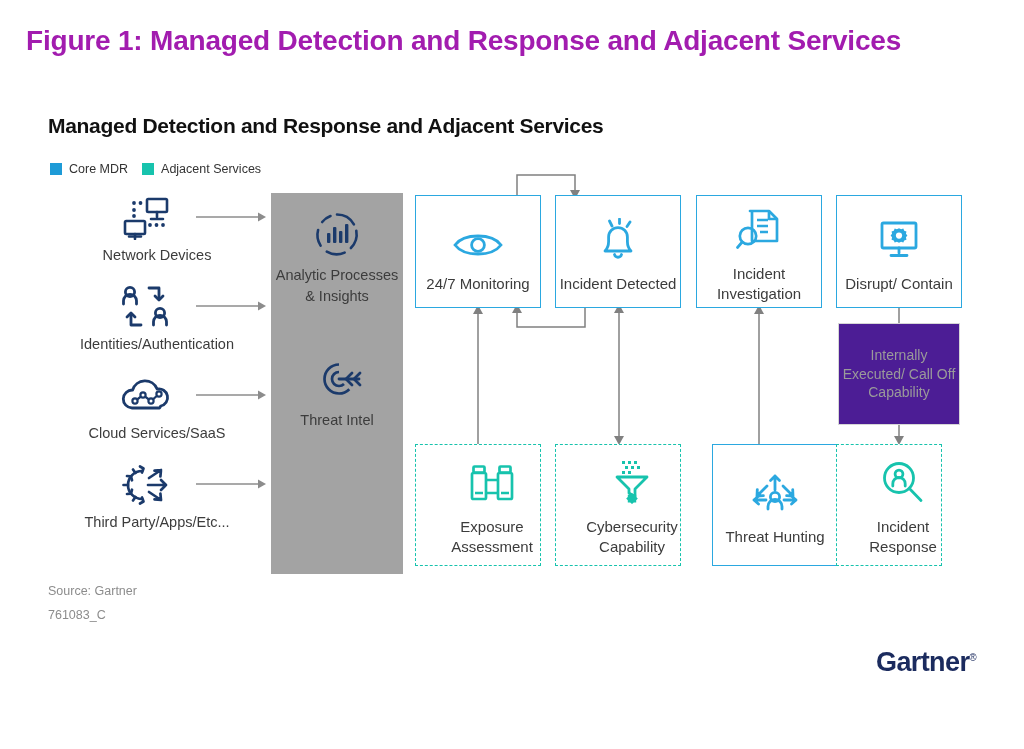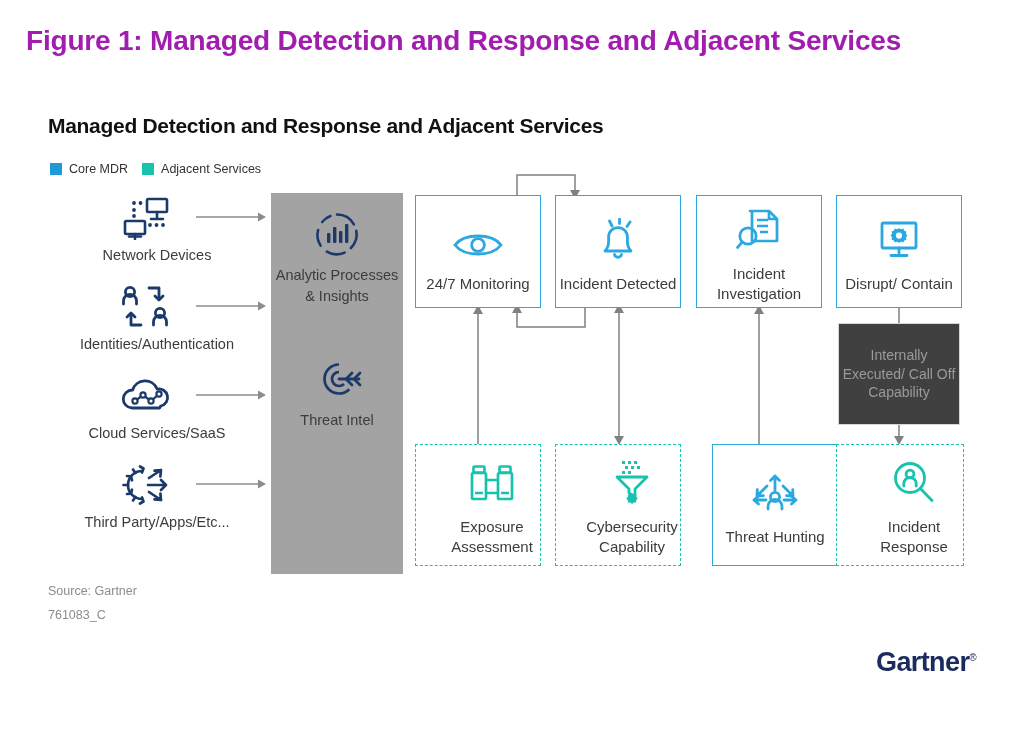--- a/index.html
+++ b/index.html
@@ -55,21 +55,21 @@
   .pbox{
     position:absolute;box-sizing:border-box;background:#fff;
     display:flex;flex-direction:column;align-items:center;justify-content:center;
   }
   .pbox.solid-blue{border:1.6px solid #2BA8E0;}
   .pbox.dashed-teal{border:1.8px dashed #17C3AD;padding-left:28px;}
   .pbox .pb-icon{height:52px;display:flex;align-items:flex-end;justify-content:center;margin-bottom:12px;}
   .pbox .pb-label{font-size:15px;line-height:1.33;color:#3c3c3c;text-align:center;}
 
   .graybox{
-    position:absolute;box-sizing:border-box;background:#404040;
+    position:absolute;box-sizing:border-box;background:#4c1d95;
     border:1.2px solid #d6d6d6;
     display:flex;align-items:center;justify-content:center;
   }
   .graybox .gb-label{font-size:14px;line-height:1.33;color:#9a9a9a;text-align:center;}
 
   
   .connectors{position:absolute;left:0;top:0;width:1024px;height:749px;pointer-events:none;}
 
   
   .source-note{position:absolute;left:48px;top:584px;font-size:12.5px;color:#8c8c8c;}
@@ -373,21 +373,21 @@
           <path d="M17 23 L7 33 M7 33 l6.4 -0.3 M7 33 l0.3 -6.4" transform="translate(0,-8)"></path>
           <path d="M33 23 L43 33 M43 33 l-6.4 -0.3 M43 33 l-0.3 -6.4" transform="translate(0,-8)"></path>
           <path d="M16 29 H4 M4 29 l4.5 -4 M4 29 l4.5 4"></path>
           <path d="M34 29 H46 M46 29 l-4.5 -4 M46 29 l-4.5 4"></path>
         </g>
       </svg>
     </div>
     <div class="pb-label"><span>Threat Hunting</span></div>
   </div>
 
-  <div class="pbox dashed-teal" style="left:836px;top:444px;width:128px;height:122px;">
+  <div class="pbox dashed-teal" style="left:836px;top:444px;width:106px;height:122px;">
     <div class="pb-icon">
       <svg width="44" height="44" viewBox="0 0 44 44">
         <g fill="none" stroke="#17C3AD" stroke-width="2.8" stroke-linecap="round" stroke-linejoin="round">
           <circle cx="18" cy="17" r="14.5"></circle>
           <circle cx="18" cy="13" r="3.9"></circle>
           <path d="M11.8 25 v-2.3 a6.2 6.2 0 0 1 12.4 0 V25"></path>
           <path d="M28.4 27.6 L40 39.5"></path>
         </g>
       </svg>
     </div>

